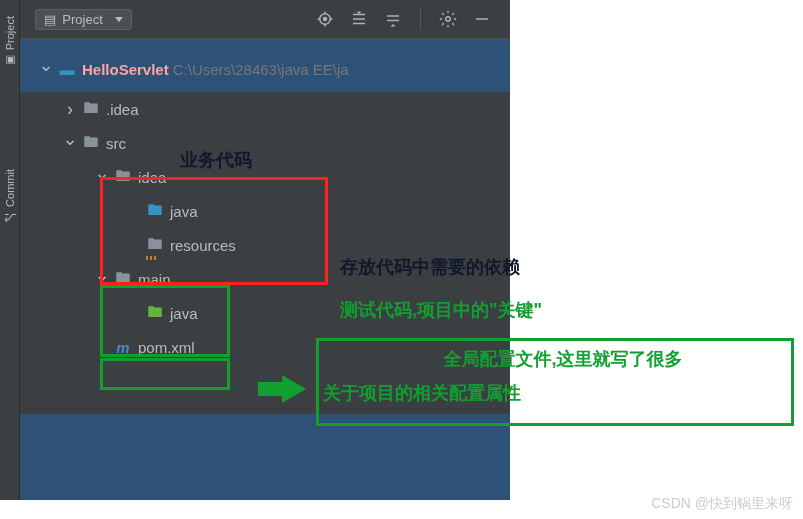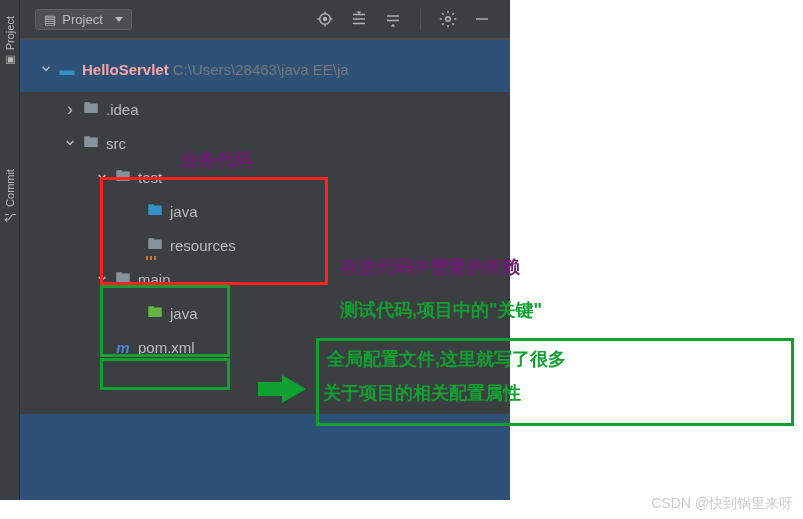--- a/index.html
+++ b/index.html
@@ -170,21 +170,21 @@
     bottom: -2px; right: -2px;
     border: 1px solid #3c3f41;
   }
   
   .annotation {
     position: absolute;
     font-size: 18px;
     font-weight: bold;
     pointer-events: none;
   }
-  .red-text { color: #701a75; }
+  .red-text { color: #0f172a; }
   .green-text { color: #0fa030; }
   .red-box {
     position: absolute;
     border: 3px solid #ff2020;
     pointer-events: none;
   }
   .green-box {
     position: absolute;
     border: 3px solid #0fa030;
     pointer-events: none;
@@ -293,21 +293,21 @@
           <span class="node-label">.idea</span>
         </div>
         <div class="row indent-1">
           <span class="chevron down"></span>
           <span class="node-icon folder-gray">🖿</span>
           <span class="node-label">src</span>
         </div>
         <div class="row indent-2">
           <span class="chevron down"></span>
           <span class="node-icon folder-gray">🖿</span>
-          <span class="node-label">test</span>
+          <span class="node-label">idea</span>
         </div>
         <div class="row indent-3">
           <span class="chevron none"></span>
           <span class="node-icon folder-blue">🖿</span>
           <span class="node-label">java</span>
         </div>
         <div class="row indent-3">
           <span class="chevron none"></span>
           <span class="node-icon folder-resources">🖿</span>
           <span class="node-label">resources</span>
@@ -335,17 +335,17 @@
 <div class="annotation red-text" style="left:180px; top:148px;">业务代码</div>
 <div class="red-box" style="left:100px; top:177px; width:228px; height:108px;"></div>
 <div class="annotation red-text" style="left:340px; top:255px;">存放代码中需要的依赖</div>
 
 <div class="green-box" style="left:100px; top:285px; width:130px; height:72px;"></div>
 <div class="annotation green-text" style="left:340px; top:298px;">测试代码,项目中的"关键"</div>
 
 <div class="green-box" style="left:100px; top:358px; width:130px; height:32px;"></div>
 <div class="green-arrow"></div>
 <div class="green-box" style="left:316px; top:338px; width:478px; height:88px; background:rgba(255,255,255,0)">
-  <div class="annotation green-text" style="position:relative; left:8px; top:6px;">全局配置文件,这里就写了很多</div>
+  <div class="annotation green-text" style="position:relative; left:8px; top:6px;text-align:center;">全局配置文件,这里就写了很多</div>
   <div class="annotation green-text" style="position:relative; left:4px; top:16px;">关于项目的相关配置属性</div>
 </div>
 
 <div class="watermark">CSDN @快到锅里来呀</div>
 
 </body></html>

